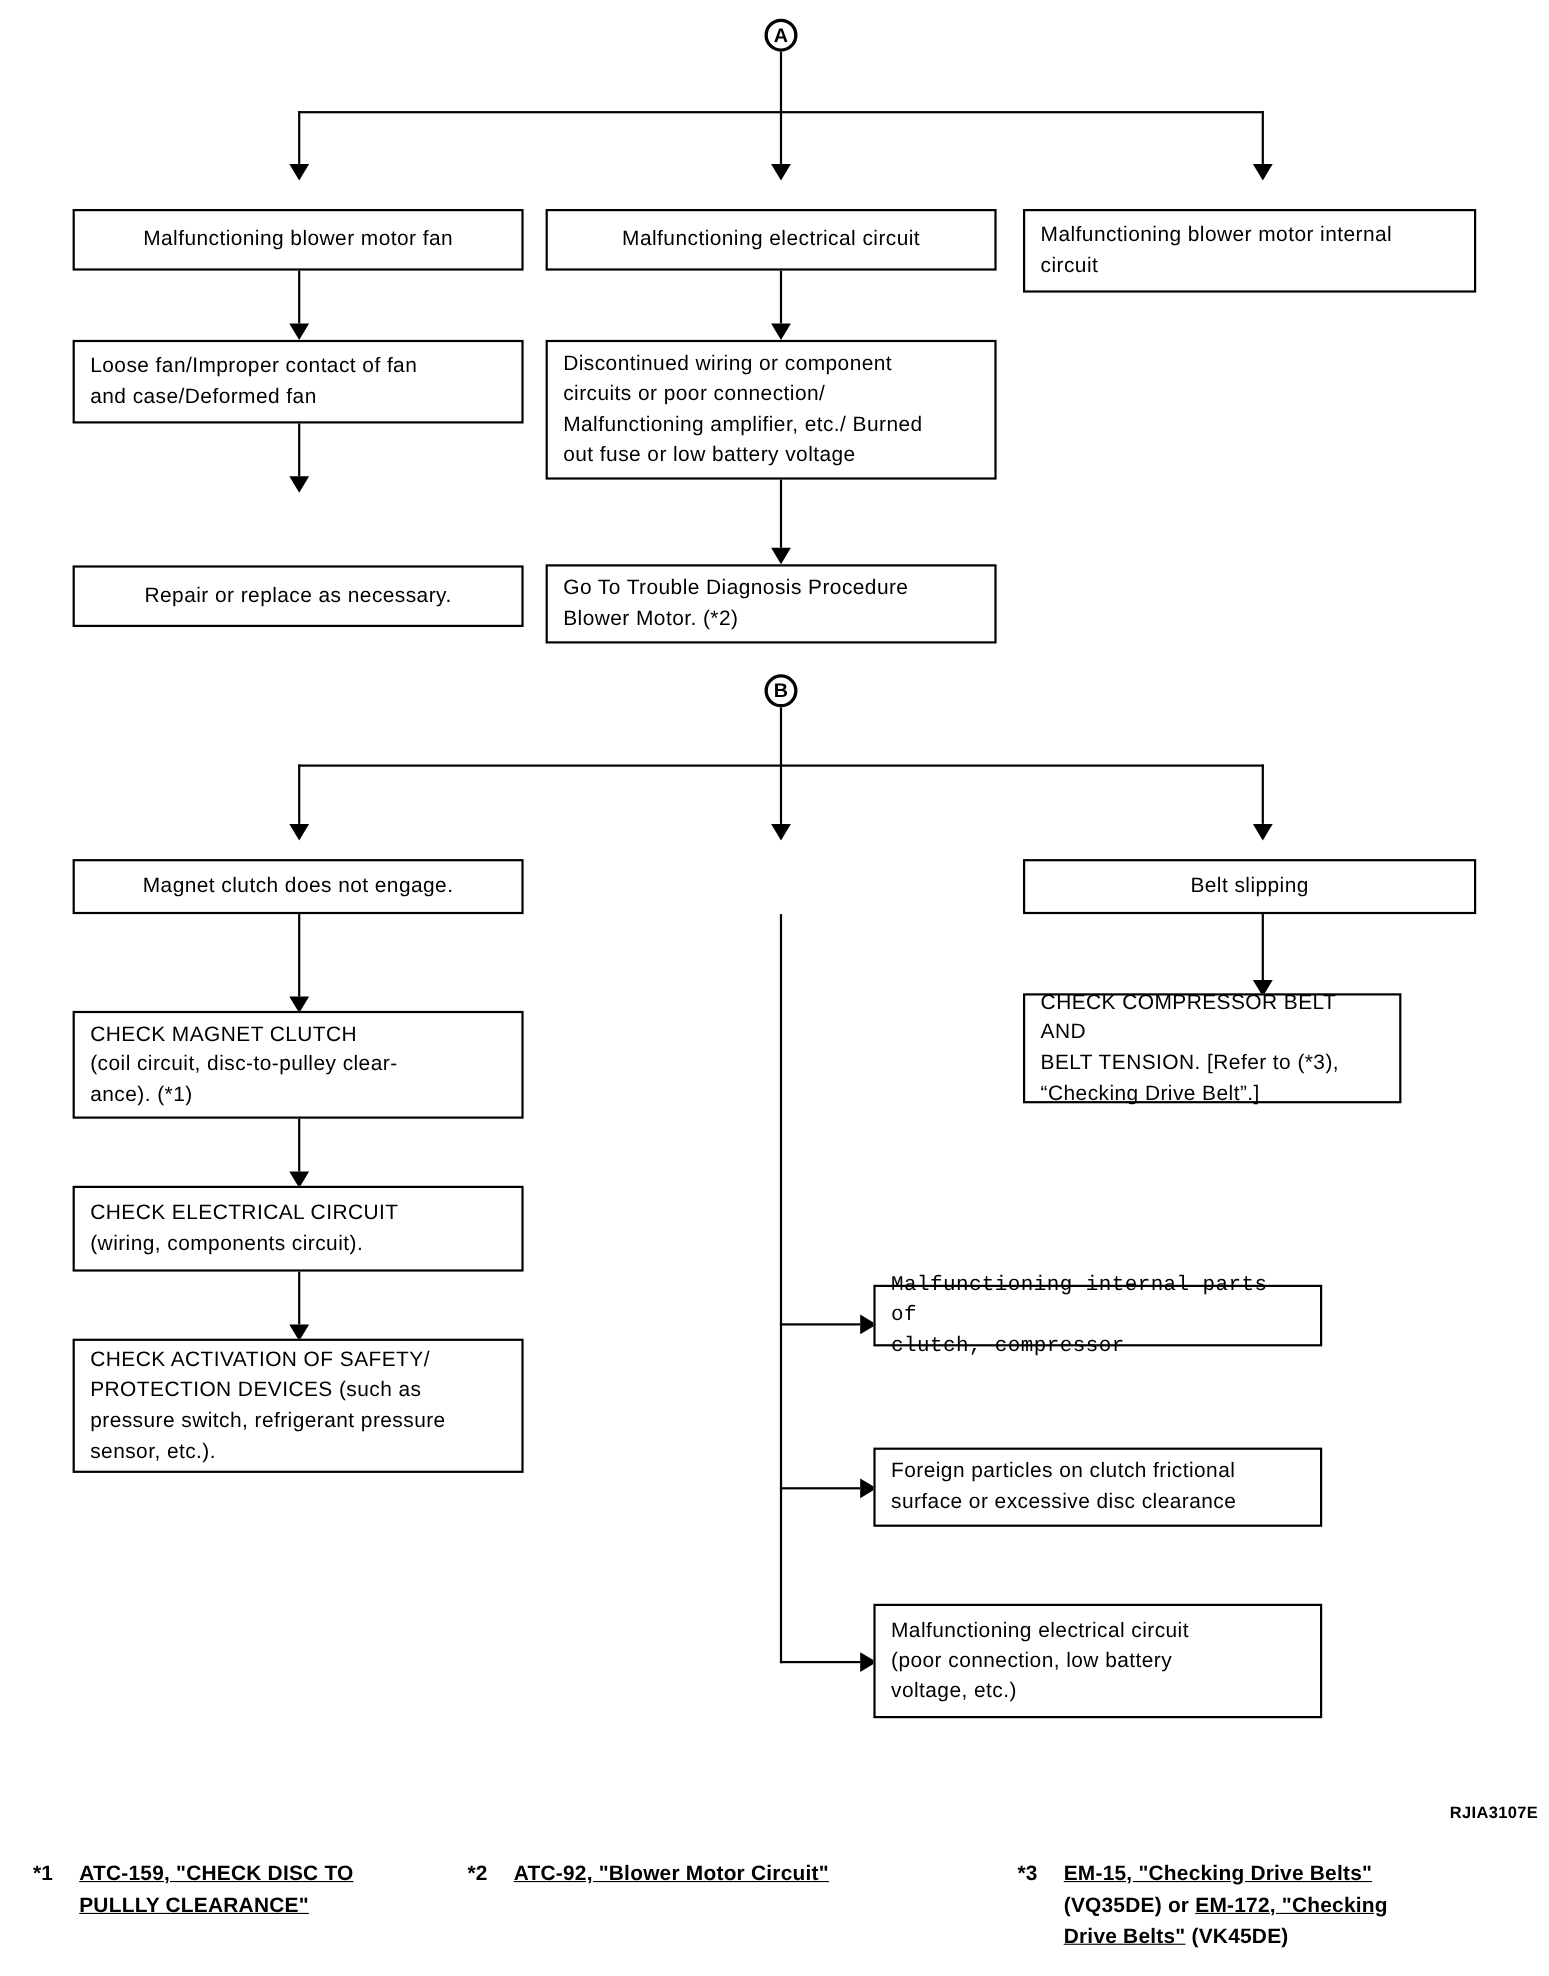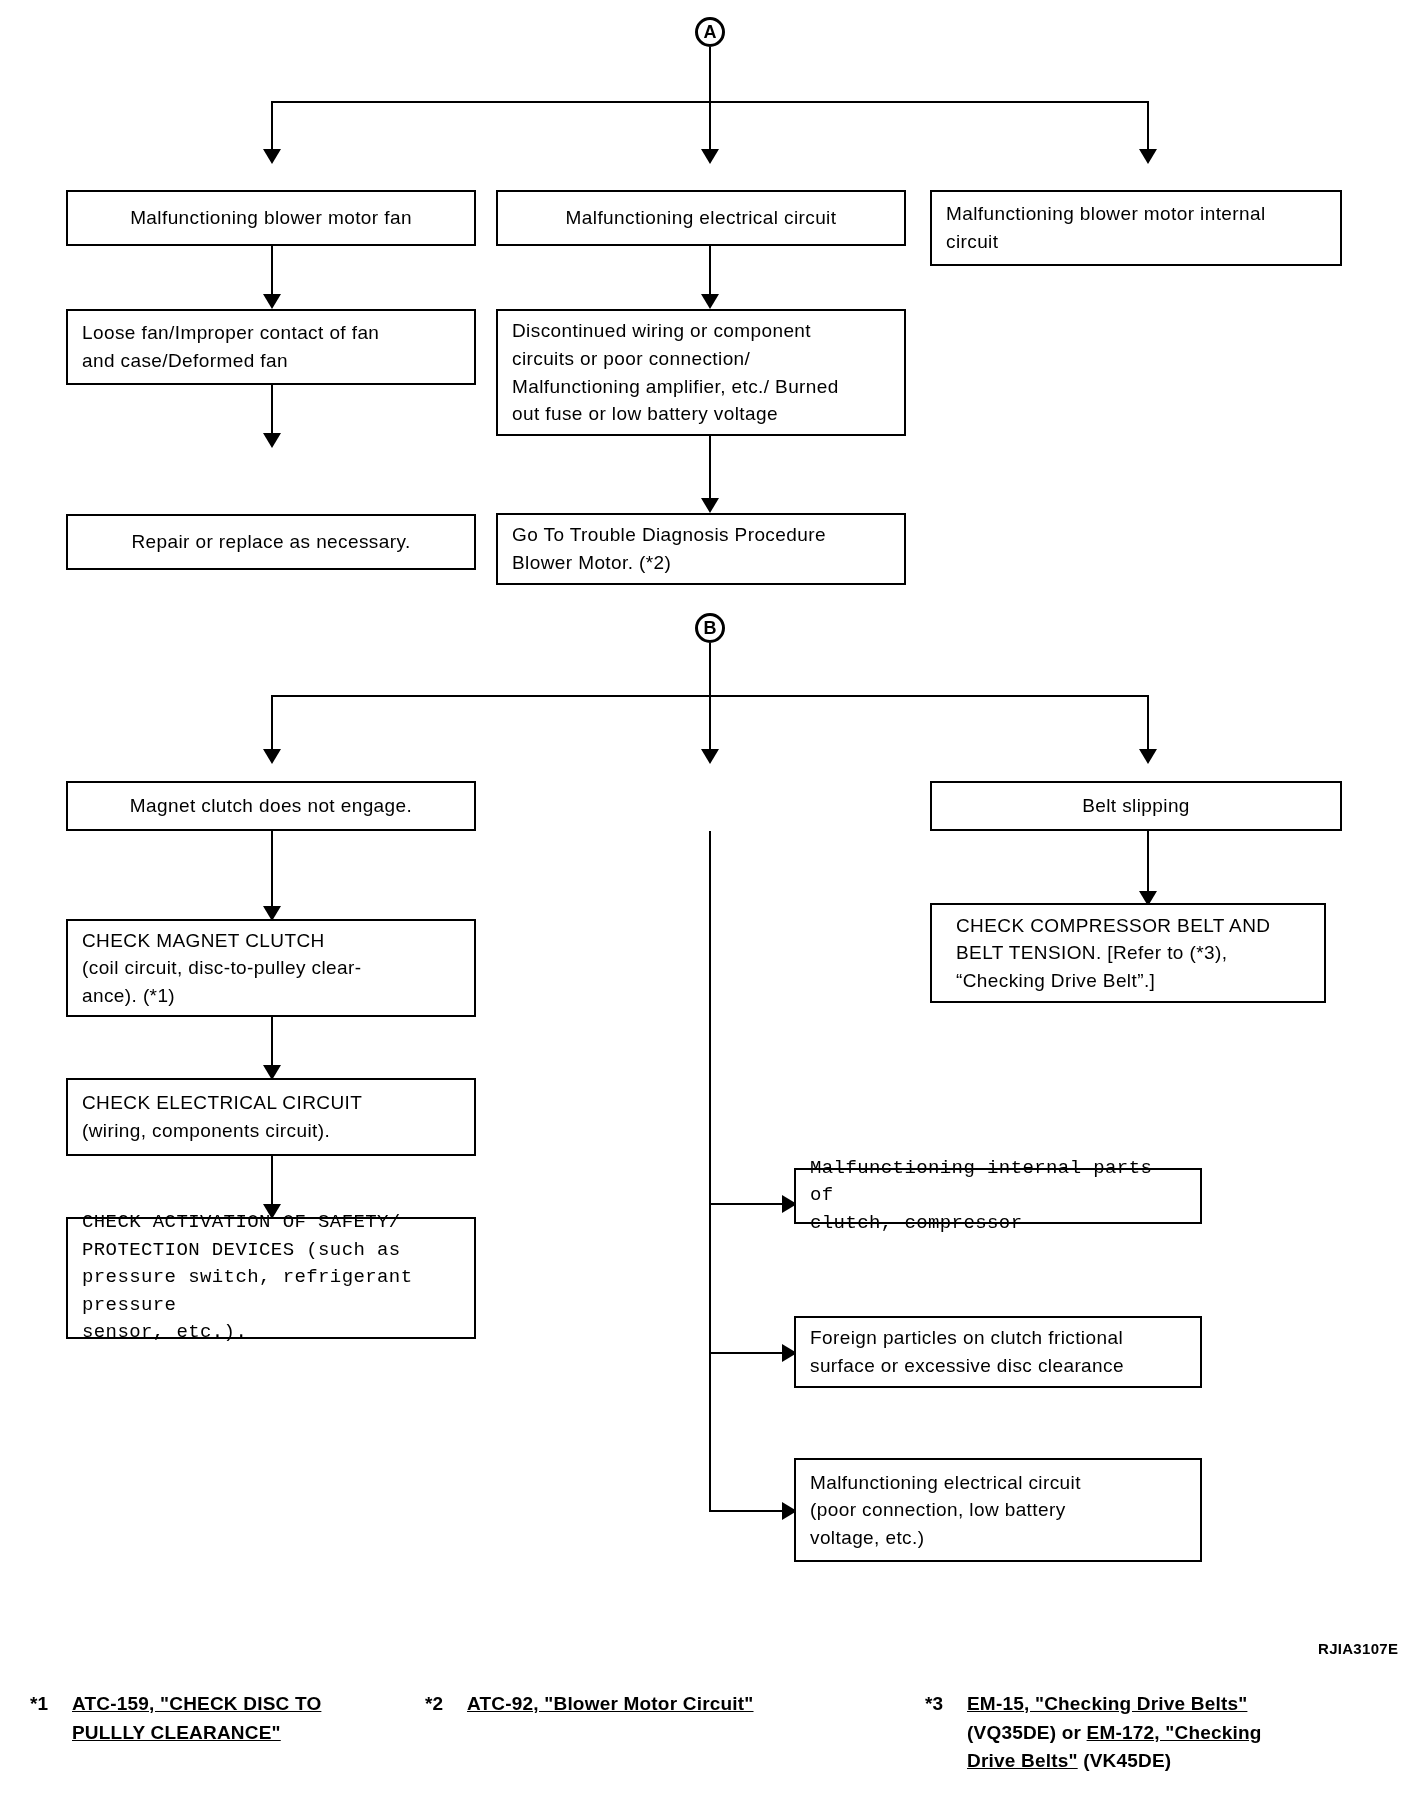--- a/index.html
+++ b/index.html
@@ -210,31 +210,31 @@
   <div class="arrow-down" style="left:263px; top:1065px;"></div>
 
   <div class="box" style="left:66px; top:1078px; width:410px; height:78px;">
     <span class="txt">CHECK ELECTRICAL CIRCUIT
 (wiring, components circuit).</span>
   </div>
 
   <div class="vline" style="left:271px; top:1156px; height:48px;"></div>
   <div class="arrow-down" style="left:263px; top:1204px;"></div>
 
-  <div class="box" style="left:66px; top:1217px; width:410px; height:122px;font-family:Liberation Mono, monospace;">
+  <div class="box" style="left:66px; top:1217px; width:410px; height:122px;">
     <span class="txt">CHECK ACTIVATION OF SAFETY/
 PROTECTION DEVICES (such as
 pressure switch, refrigerant pressure
 sensor, etc.).</span>
   </div>
 
   <div class="vline" style="left:1147px; top:831px; height:60px;"></div>
   <div class="arrow-down" style="left:1139px; top:891px;"></div>
 
-  <div class="box" style="left:930px; top:903px; width:396px; height:100px;padding-left:10px;">
+  <div class="box" style="left:930px; top:903px; width:344px; height:100px;">
     <span class="txt">CHECK COMPRESSOR BELT AND
 BELT TENSION. [Refer to (*3),
   “Checking Drive Belt”.]</span>
   </div>
 
   <div class="vline" style="left:709px; top:831px; height:681px;"></div>
 
   <div class="hline" style="left:709px; top:1203px; width:73px;"></div>
   <div class="arrow-right" style="left:782px; top:1195px;"></div>
 

